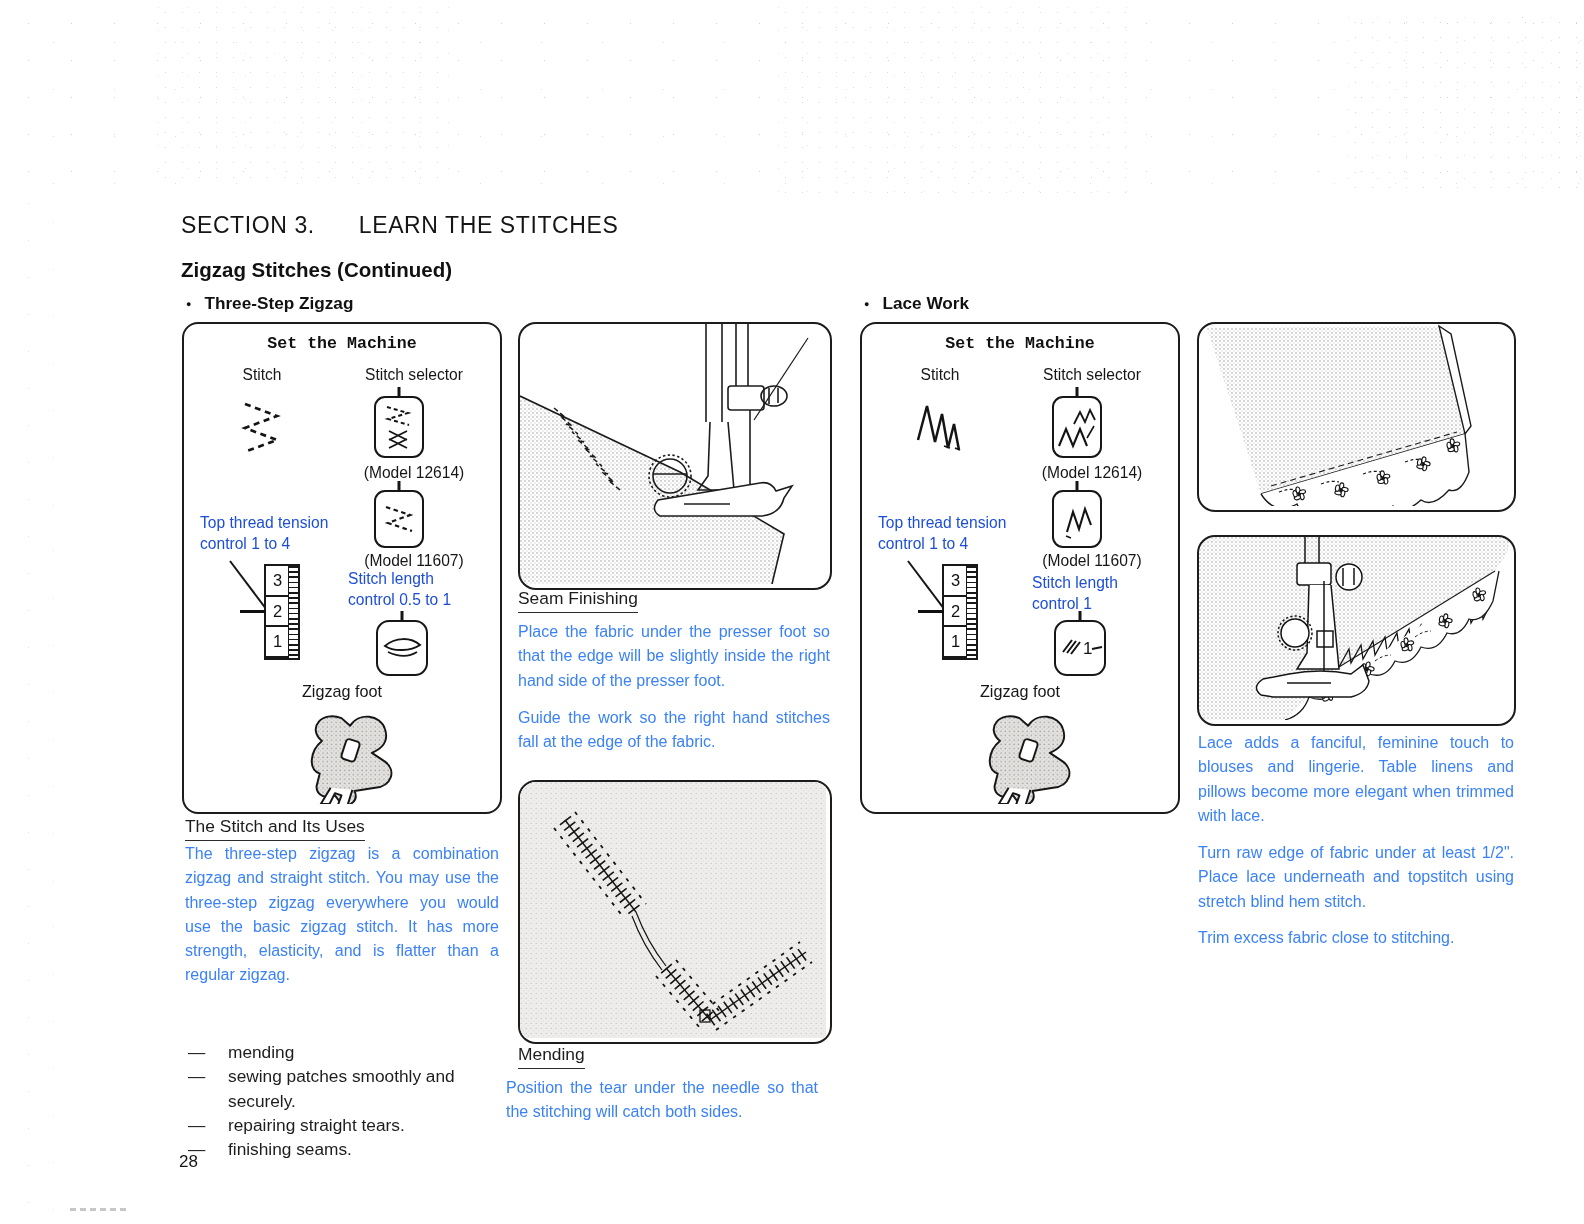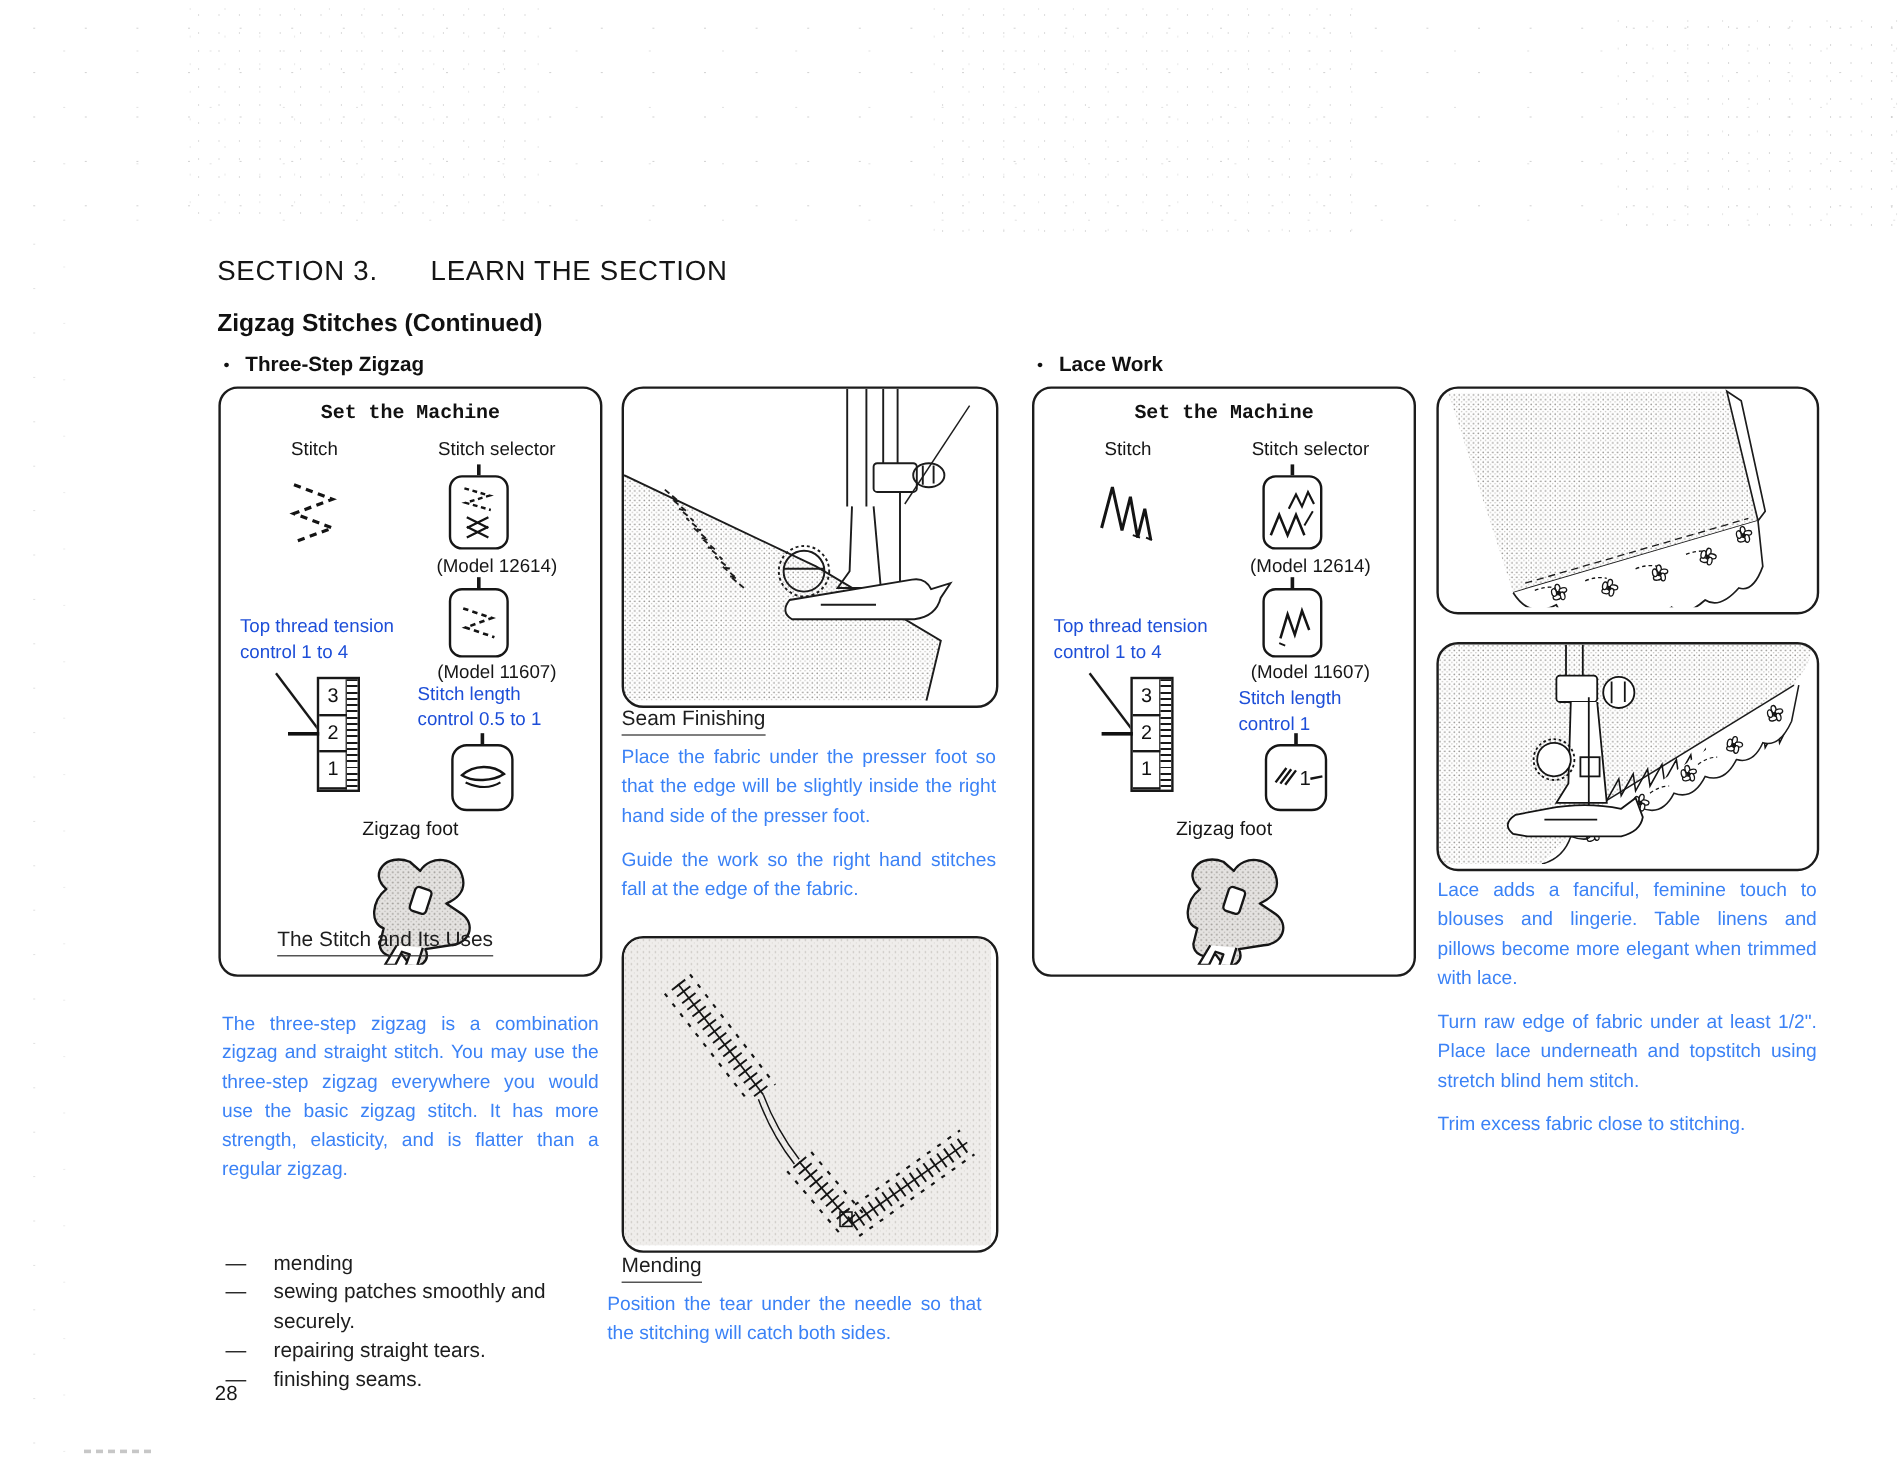--- a/index.html
+++ b/index.html
@@ -59,21 +59,21 @@
 
   <div class="noise abs" style="left:0;top:0;width:1584px;height:200px;"></div>
   <div class="noise dense abs" style="left:150px;top:0;width:300px;height:190px;opacity:.35;"></div>
   <div class="noise dense abs" style="left:770px;top:0;width:360px;height:195px;opacity:.35;"></div>
   <div class="noise dense abs" style="left:1340px;top:10px;width:244px;height:180px;opacity:.4;"></div>
   <div class="noise abs" style="left:0;top:180px;width:70px;height:1044px;opacity:.3;"></div>
   <div class="scan-dash" style="left:70px;top:1208px;width:60px;"></div>
 
   <div class="abs section-row" style="left:181px;top:212px;">
     <span>SECTION 3.</span>
-    <span>LEARN THE SECTION</span>
+    <span>LEARN THE STITCHES</span>
   </div>
   <div class="abs chapter" style="left:181px;top:258px;">Zigzag Stitches (Continued)</div>
 
   <div class="abs bullet-head" style="left:186px;top:293px;">
     <span class="bullet-dot">●</span>
     <span>Three-Step Zigzag</span>
   </div>
   <div class="abs bullet-head" style="left:864px;top:293px;">
     <span class="bullet-dot">●</span>
     <span>Lace Work</span>
@@ -145,21 +145,21 @@
         </pattern>
       </defs>
       <g stroke="#161616" stroke-width="1.8" fill="url(#ftA)" stroke-linejoin="round">
         <path d="M32,34 C18,22 32,6 50,13 L58,20 C66,7 86,10 90,23 C94,35 87,41 78,45 L90,53 C101,61 96,76 81,77 L62,80 C66,89 58,95 50,92 L44,84 C36,88 27,84 27,76 L30,64 C19,60 21,43 32,34 Z"></path>
         <rect x="52" y="33" width="13" height="19" rx="3" fill="#fff" transform="rotate(18 58 42)"></rect>
         <path d="M40,77 L31,92 L39,92 L44,82 L50,84 L46,95 L55,95 L60,79" fill="#fff"></path>
       </g>
     </svg>
   </div>
 
-  <div class="abs" style="left:185px;top:772px;margin-left:46px;">
+  <div class="abs" style="left:185px;top:816px;">
     <span class="h-underline">The Stitch and Its Uses</span>
   </div>
   <div class="abs body" style="left:185px;top:842px;width:314px;">The three-step zigzag is a combination zigzag and straight stitch. You may use the three-step zigzag everywhere you would use the basic zigzag stitch. It has more strength, elasticity, and is flatter than a regular zigzag.</div>
   <div class="abs" style="left:185px;top:1040px;width:314px;">
     <div class="list-row">
       <span class="list-marker">—</span>
       <span>mending</span>
     </div>
     <div class="list-row">
       <span class="list-marker">—</span>

